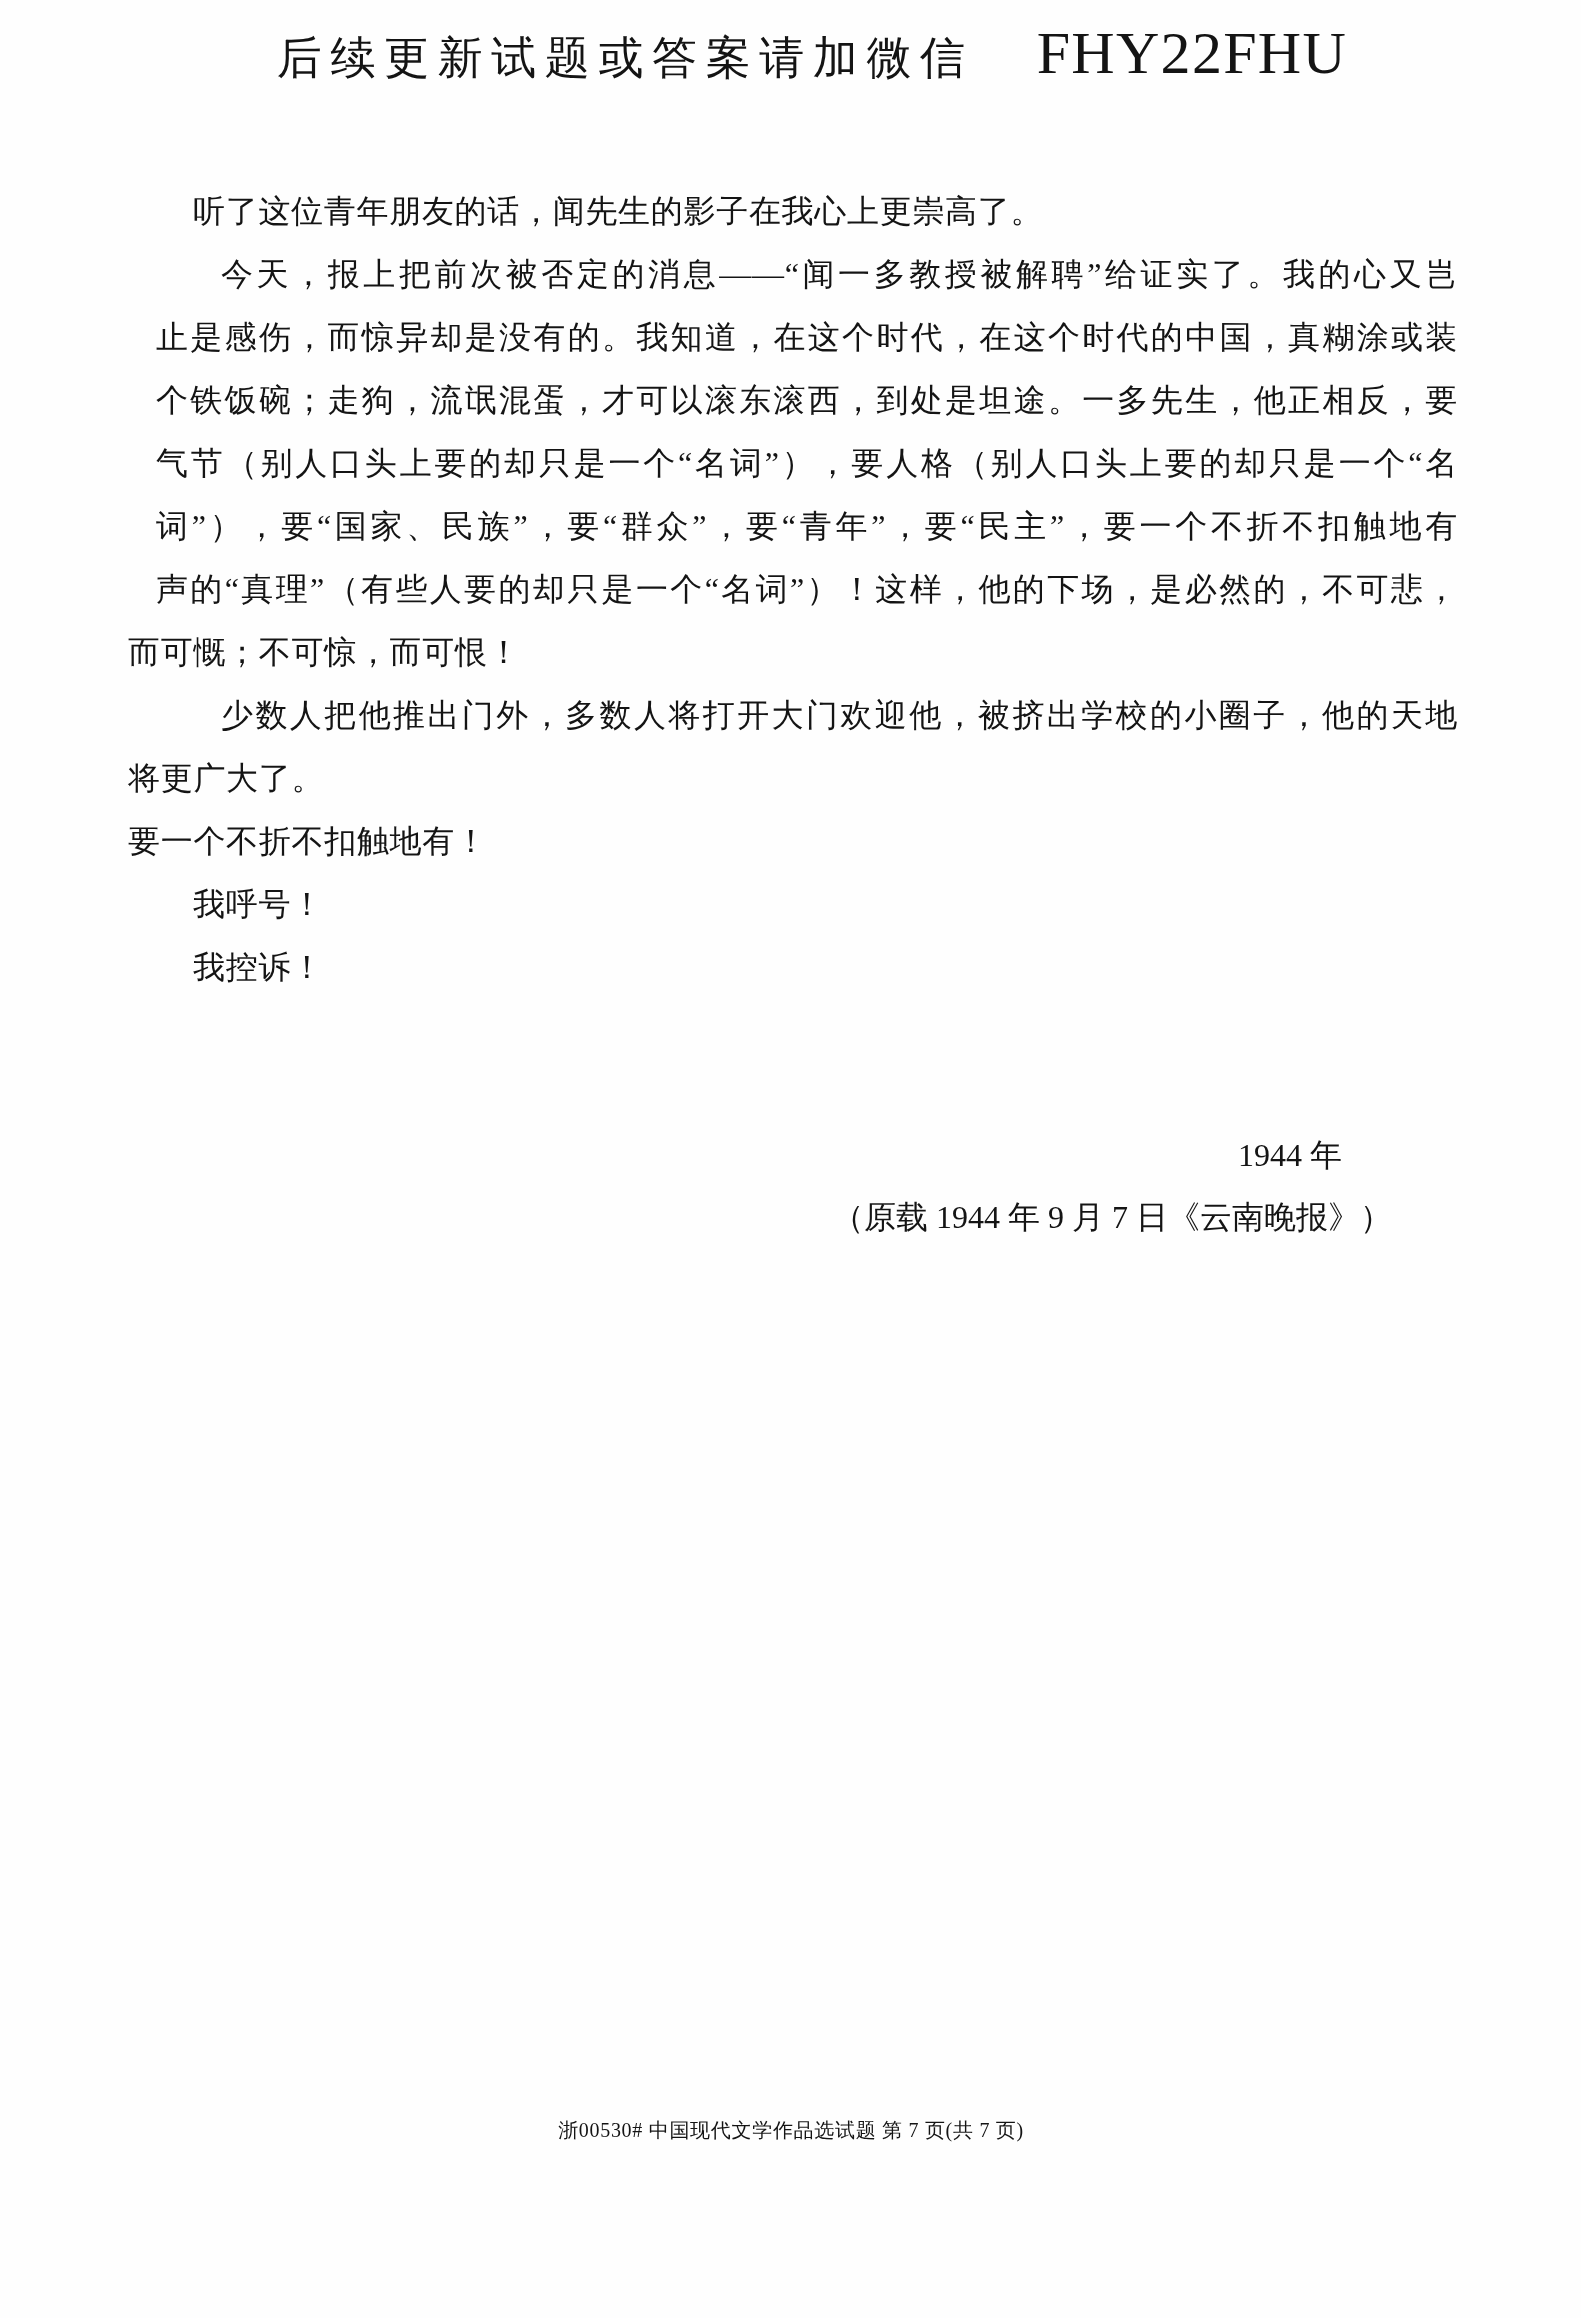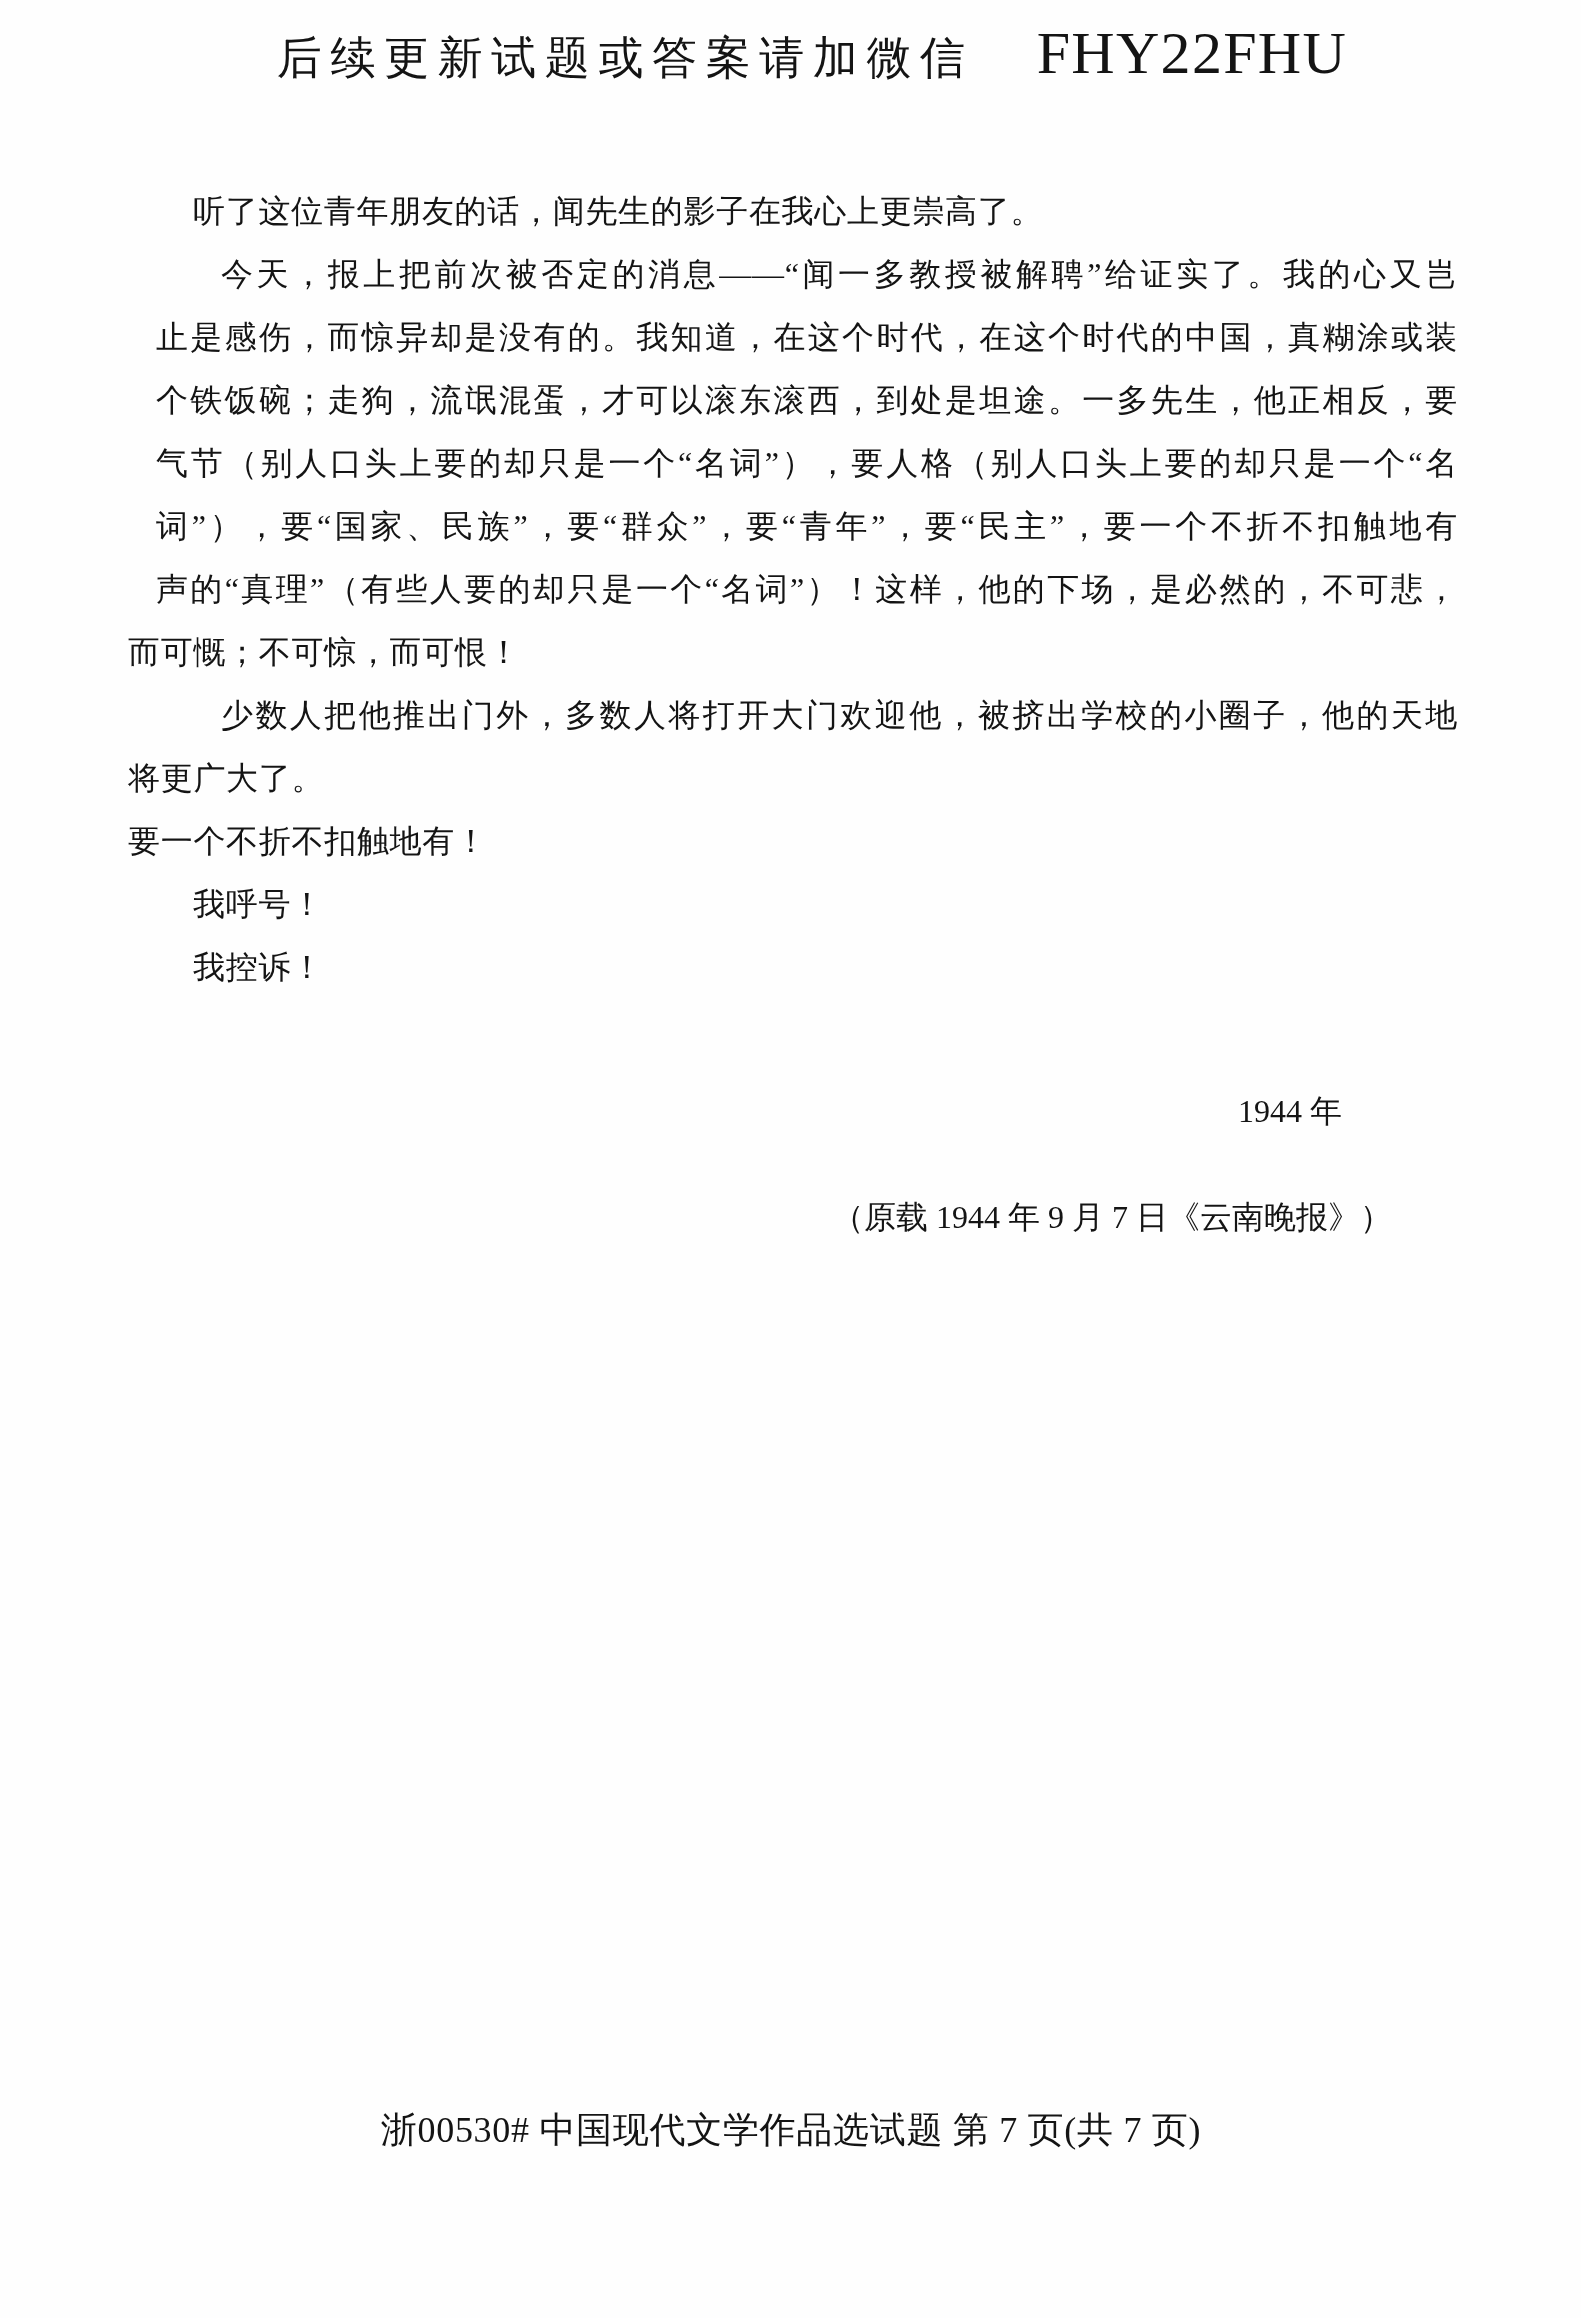--- a/index.html
+++ b/index.html
@@ -68,31 +68,31 @@
   
   .byline-year, .byline-source {
     position: absolute;
     left: 0;
     width: 100%;
     text-align: right;
     font-size: 32px;
     line-height: 63px;
     box-sizing: border-box;
   }
-  .byline-year   { top: 1080px; padding-right: 240px; }
+  .byline-year   { top: 1124px; padding-right: 240px; }
   .byline-source { top: 1186px; padding-right: 190px; }
 
   
   .footer {
     position: absolute;
     top: 2110px;
     left: 0;
     width: 100%;
     text-align: center;
-    font-size: 36px;
+    font-size: 20px;
     line-height: 41px;
     letter-spacing: 0.7px;
   }
 </style>
 </head>
 <body>
 
 <div class="page">
 
   <div class="header">

